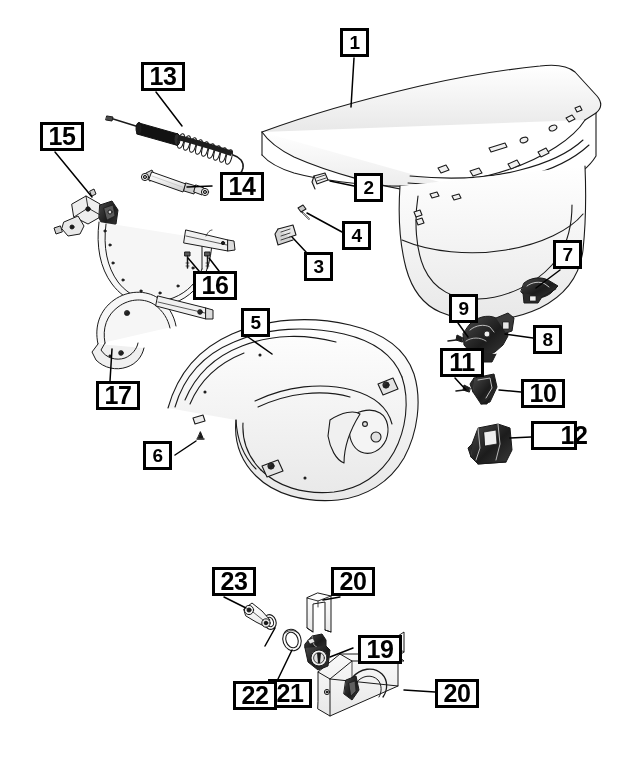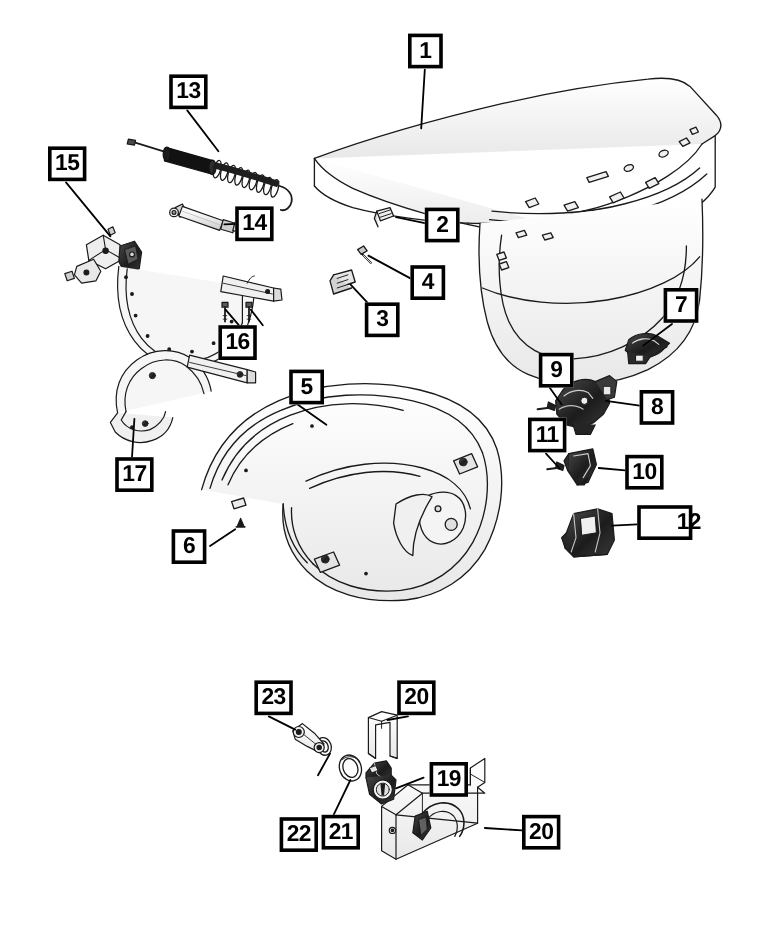--- a/index.html
+++ b/index.html
@@ -32,21 +32,21 @@
     color: #000000;
     font-family: "Liberation Sans", sans-serif;
     font-weight: bold;
     display: flex;
     align-items: center;
     justify-content: center;
     line-height: 1;
     letter-spacing: -0.5px;
   }
   .callout.w1 { width: 29px; height: 29px; font-size: 19px; }
-  .callout.w2 { width: 32px; height: 29px; font-size: 19px; }
+  .callout.w2 { width: 44px; height: 29px; font-size: 25px; }
 </style>
 </head>
 <body>
 
 <div id="diagram-root">
 
   <svg id="diagram-svg" viewBox="0 0 640 777" xmlns="http://www.w3.org/2000/svg">
     <defs>
       <linearGradient id="metalGrad" x1="0" y1="0" x2="0" y2="1">
         <stop offset="0%" stop-color="#ffffff"></stop>
@@ -426,23 +426,23 @@
   <div class="callout w1" style="left:342px;  top:221px;">4</div>
   <div class="callout w1" style="left:241px;  top:308px;">5</div>
   <div class="callout w1" style="left:143px;  top:441px;">6</div>
   <div class="callout w1" style="left:553px;  top:240px;">7</div>
   <div class="callout w1" style="left:533px;  top:325px;">8</div>
   <div class="callout w1" style="left:449px;  top:294px;">9</div>
   <div class="callout w2" style="left:521px;  top:379px;">10</div>
   <div class="callout w2" style="left:440px;  top:348px;">11</div>
   <div class="callout w2" style="left:531px;  top:421px;padding-left:40px;">12</div>
   <div class="callout w2" style="left:141px;  top:62px;">13</div>
-  <div class="callout w2" style="left:196px;  top:172px;">14</div>
+  <div class="callout w2" style="left:220px;  top:172px;">14</div>
   <div class="callout w2" style="left:40px;   top:122px;">15</div>
-  <div class="callout w2" style="left:182px;  top:271px;">16</div>
+  <div class="callout w2" style="left:193px;  top:271px;">16</div>
   <div class="callout w2" style="left:96px;   top:381px;text-align:right;">17</div>
   <div class="callout w2" style="left:435px;  top:679px;">20</div>
   <div class="callout w2" style="left:358px;  top:635px;">19</div>
   <div class="callout w2" style="left:331px;  top:567px;">20</div>
   <div class="callout w2" style="left:268px;  top:679px;">21</div>
   <div class="callout w2" style="left:233px;  top:681px;text-align:right;">22</div>
   <div class="callout w2" style="left:212px;  top:567px;">23</div>
 
 </div>
 

